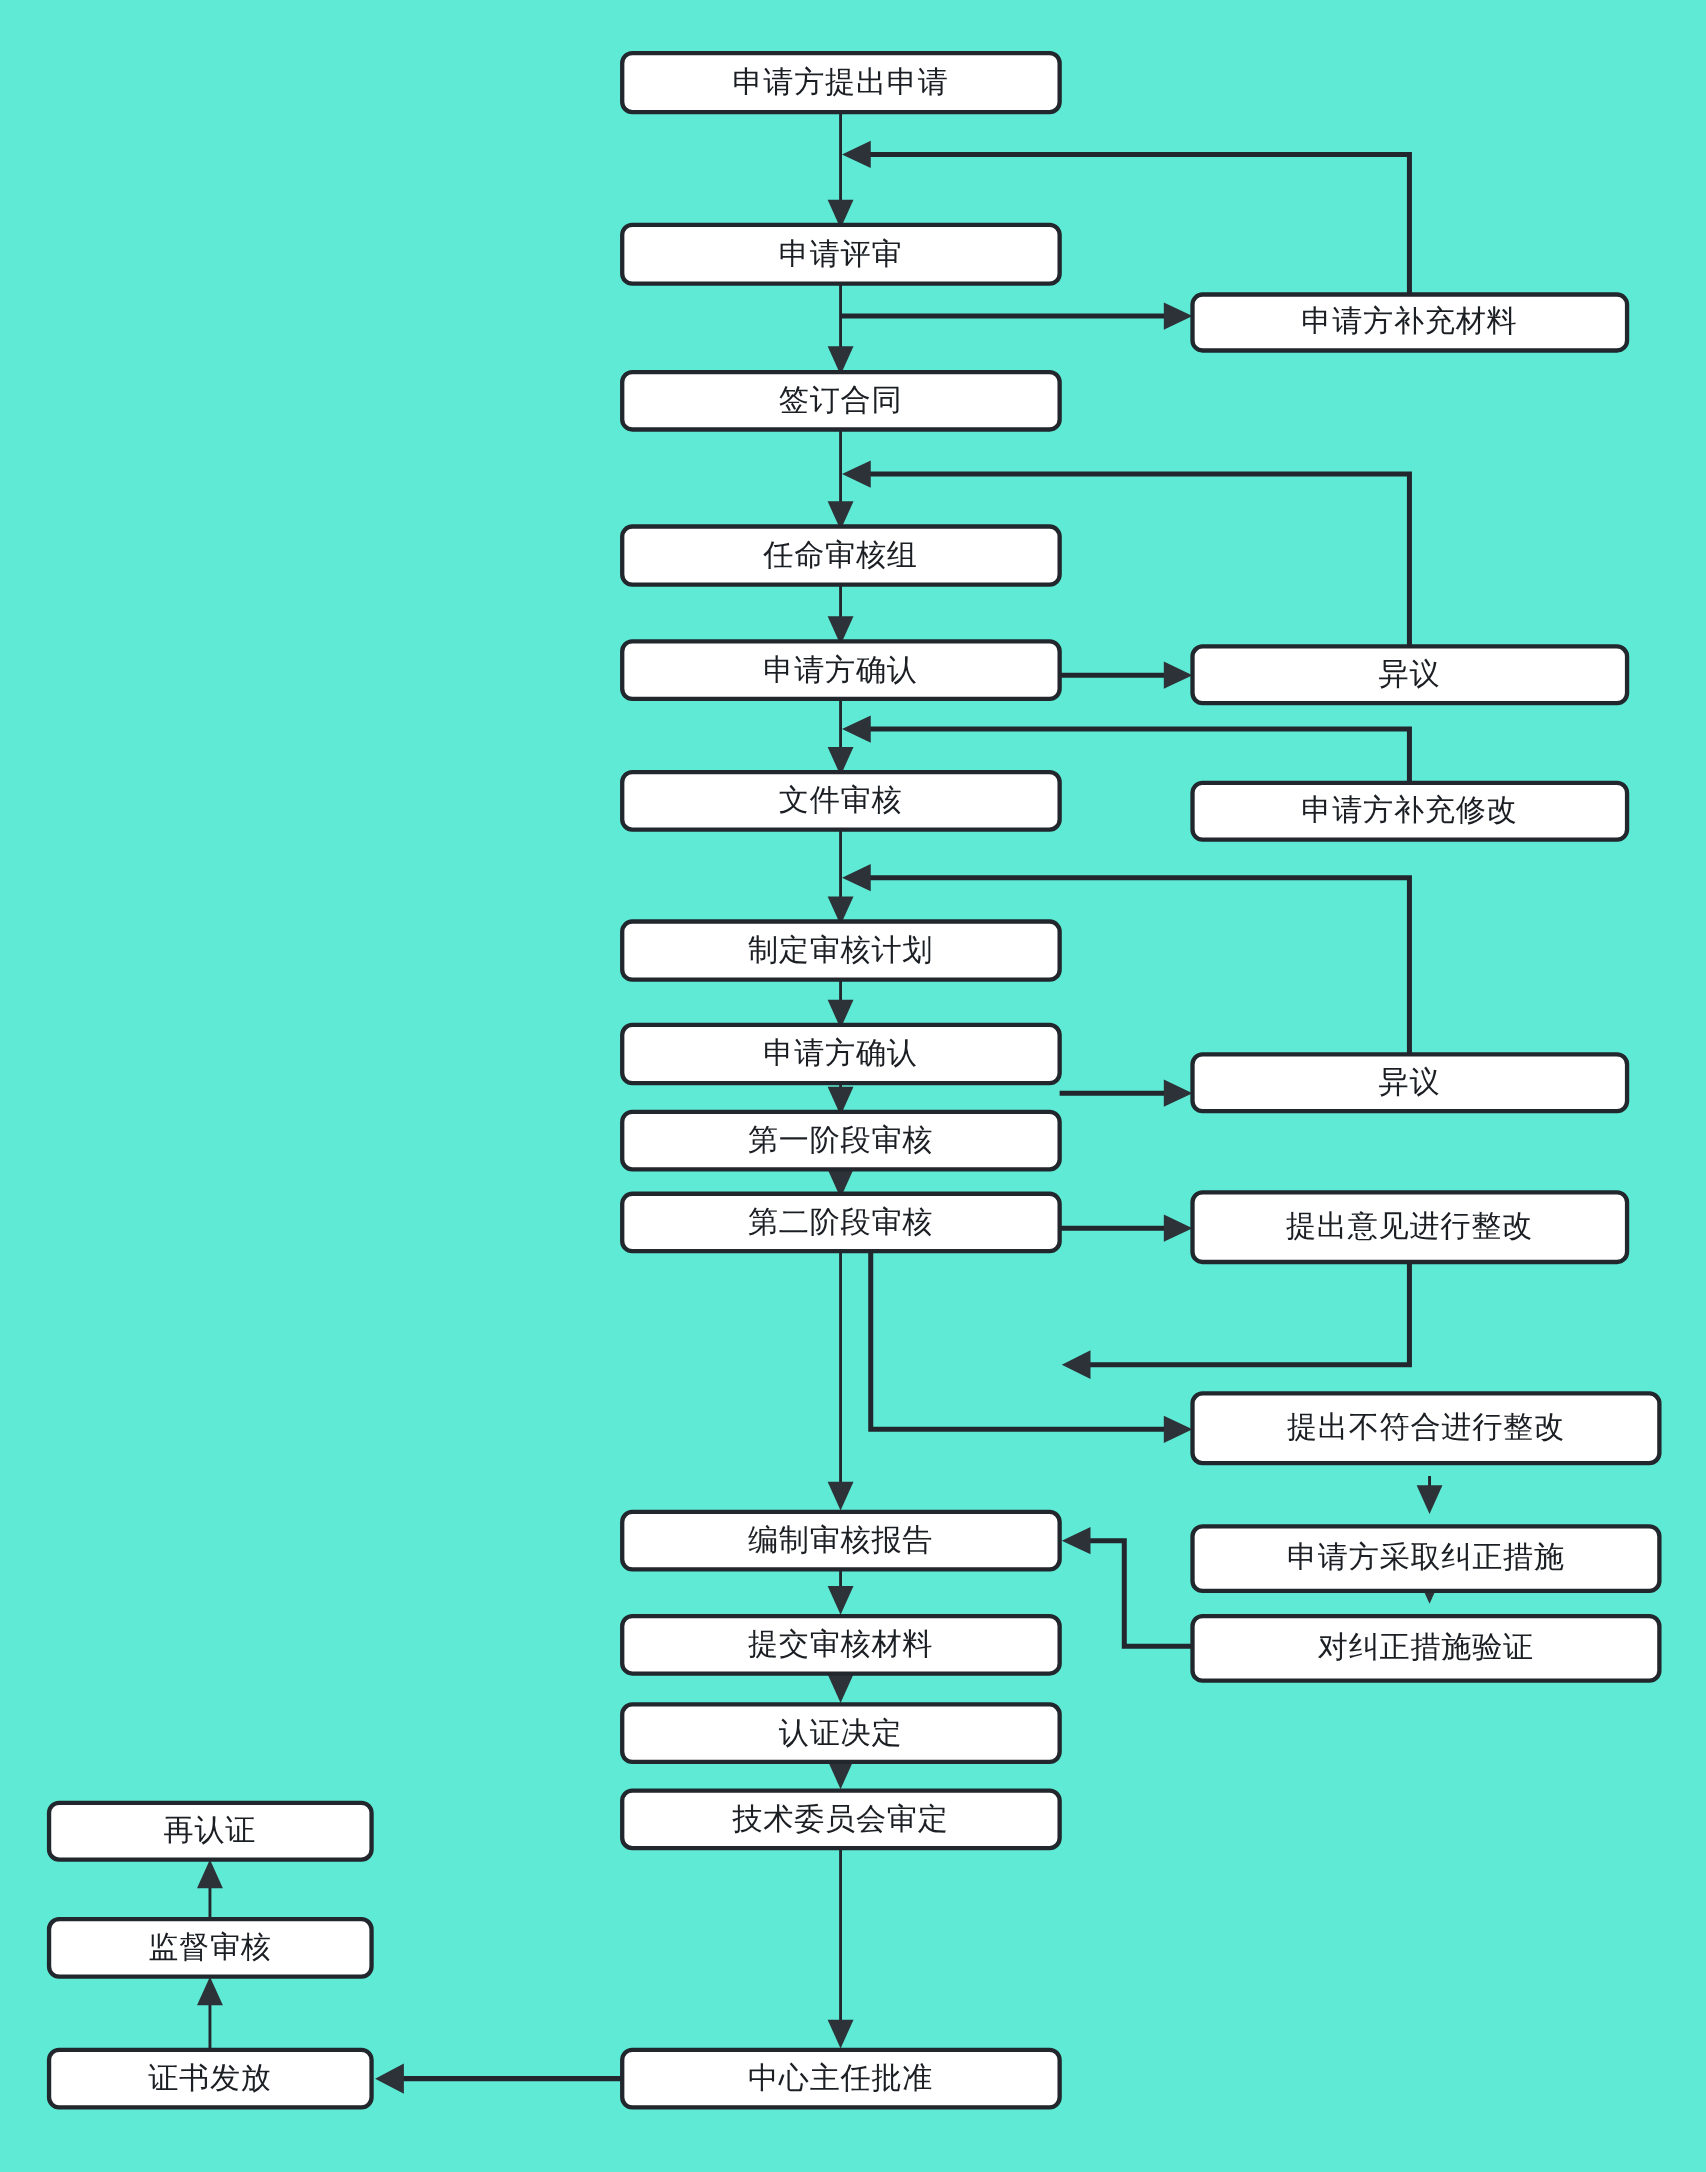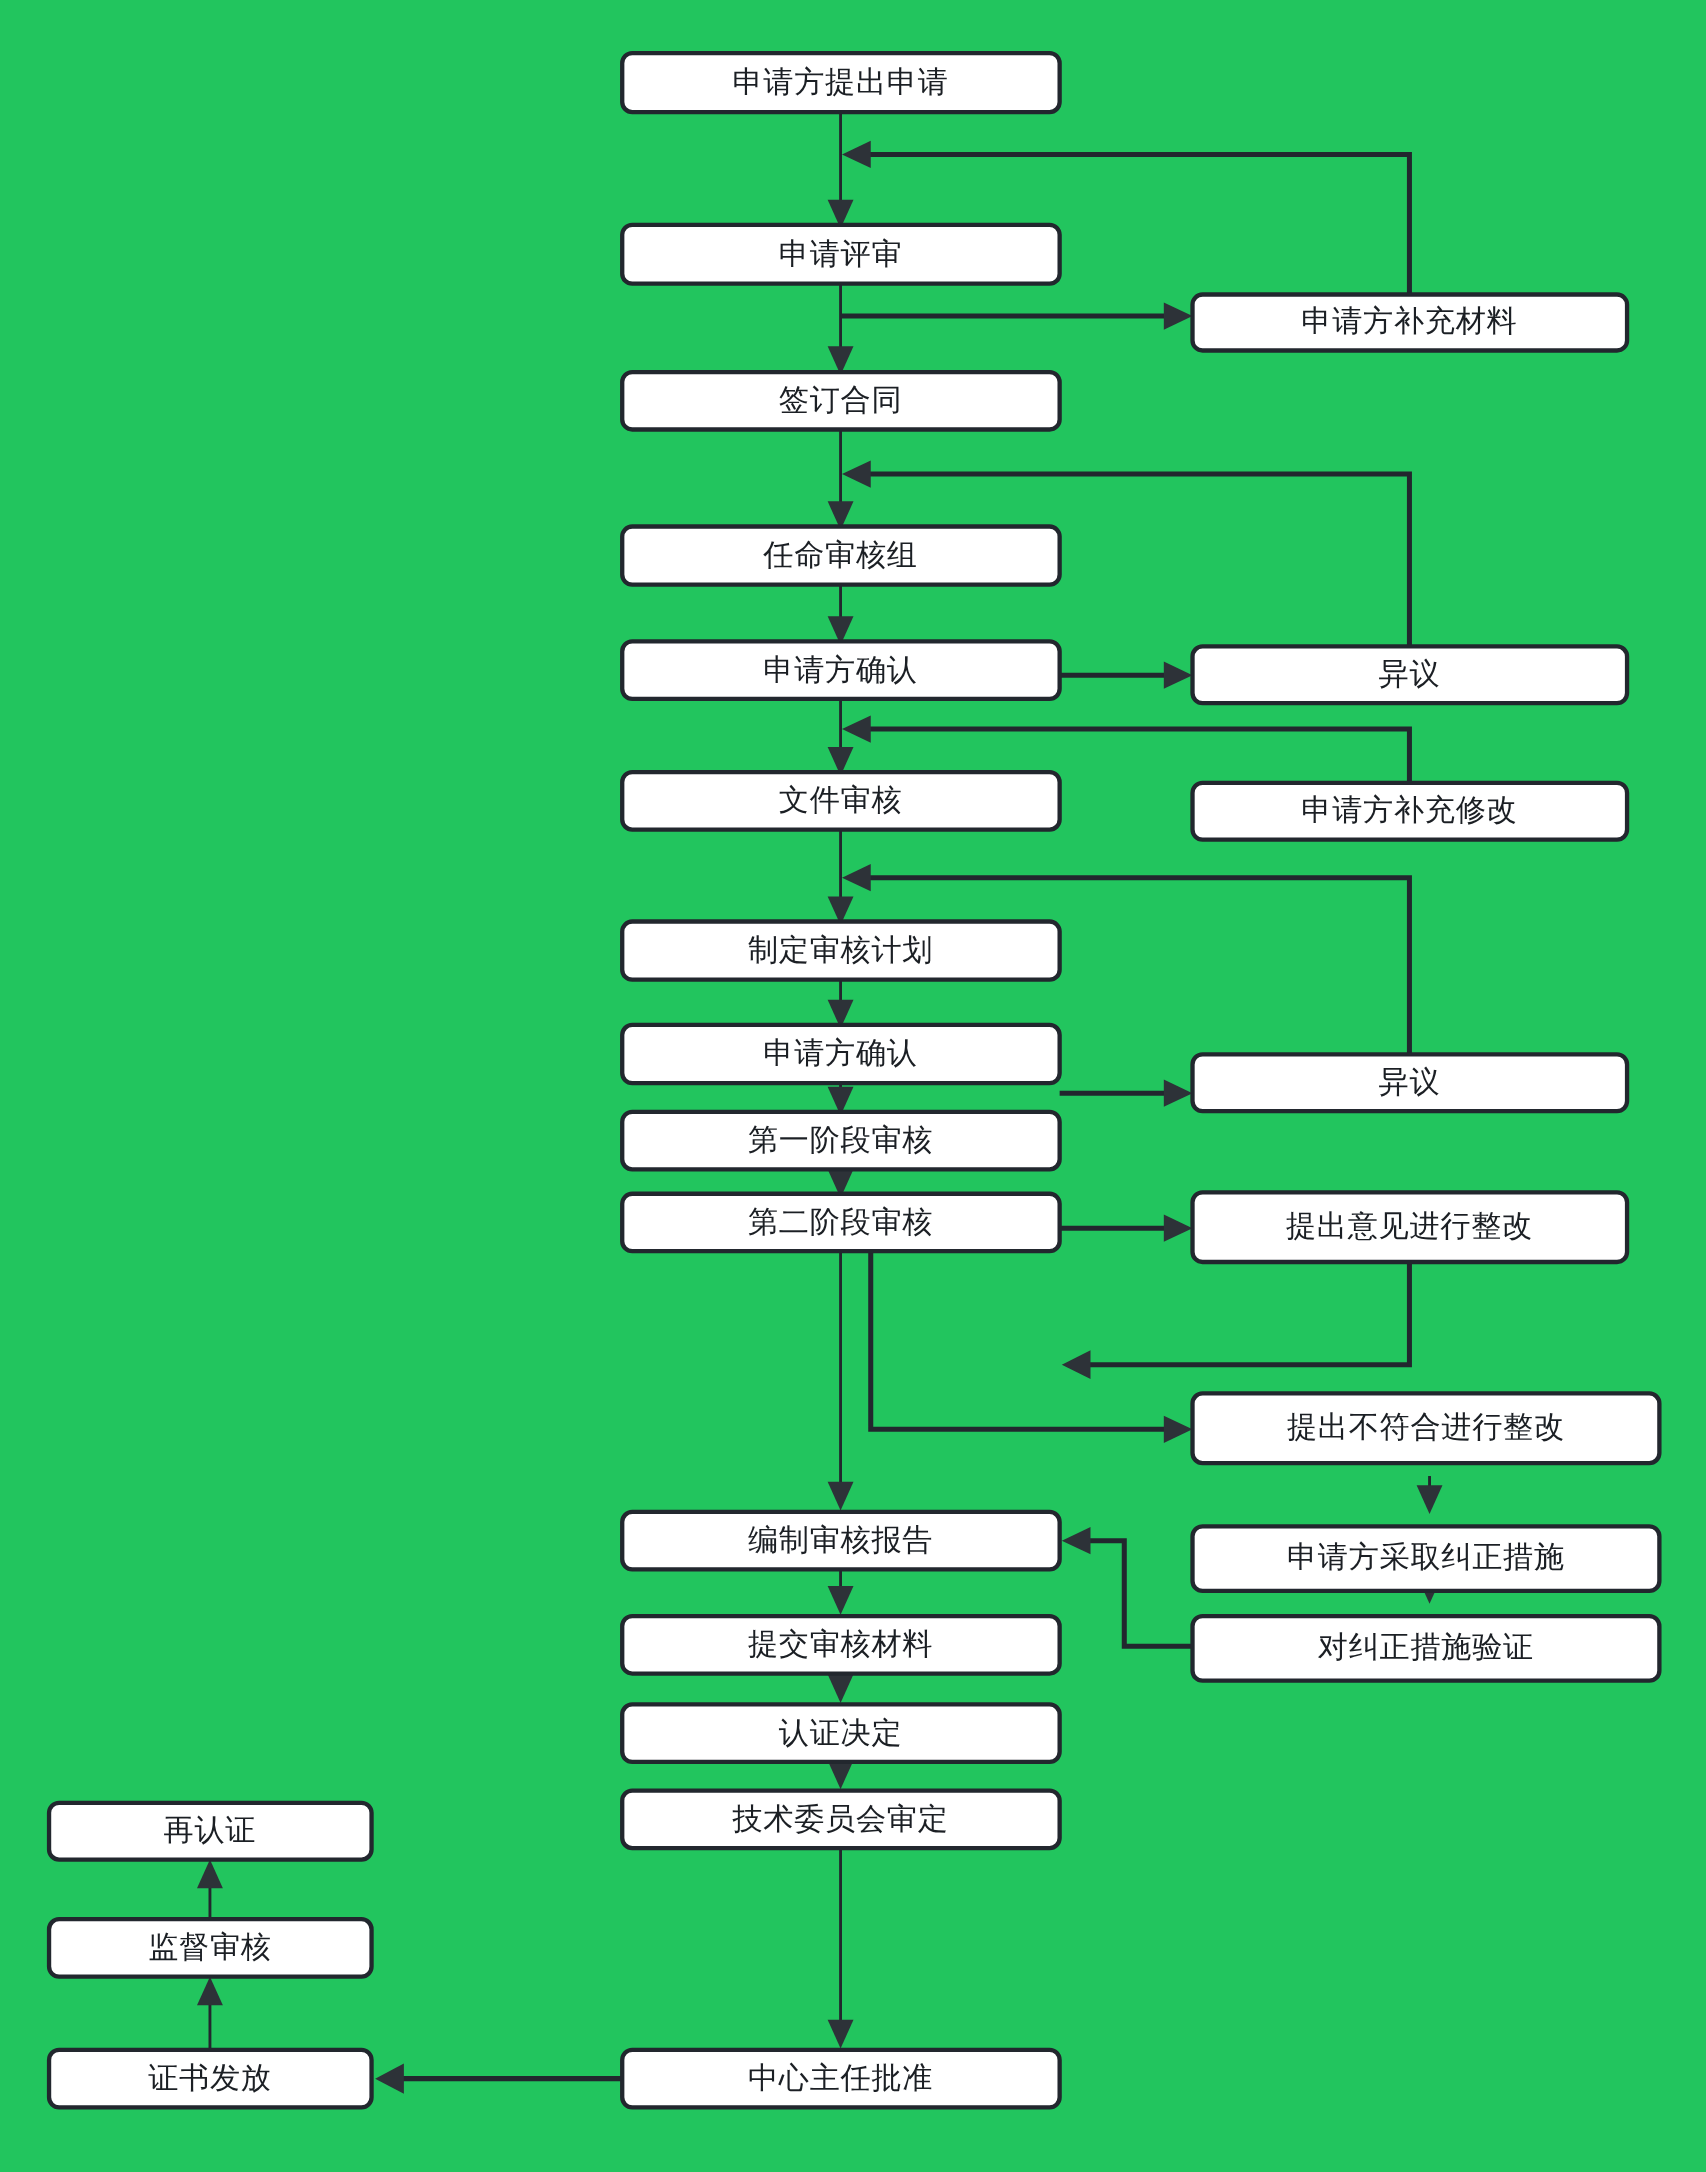--- a/index.html
+++ b/index.html
@@ -4,21 +4,21 @@
 <style>
   html, body {
     margin: 0;
     padding: 0;
     background: #ffffff;
   }
   #canvas-wrap {
     position: relative;
     width: 1707px;
     height: 2172px;
-    background: #22c55e;
+    background: #5eead4;
     font-family: "Liberation Sans", "DejaVu Sans", sans-serif;
   }
   svg#flow {
     position: absolute;
     top: 0;
     left: 0;
     width: 1707px;
     height: 2172px;
     display: block;
   }

